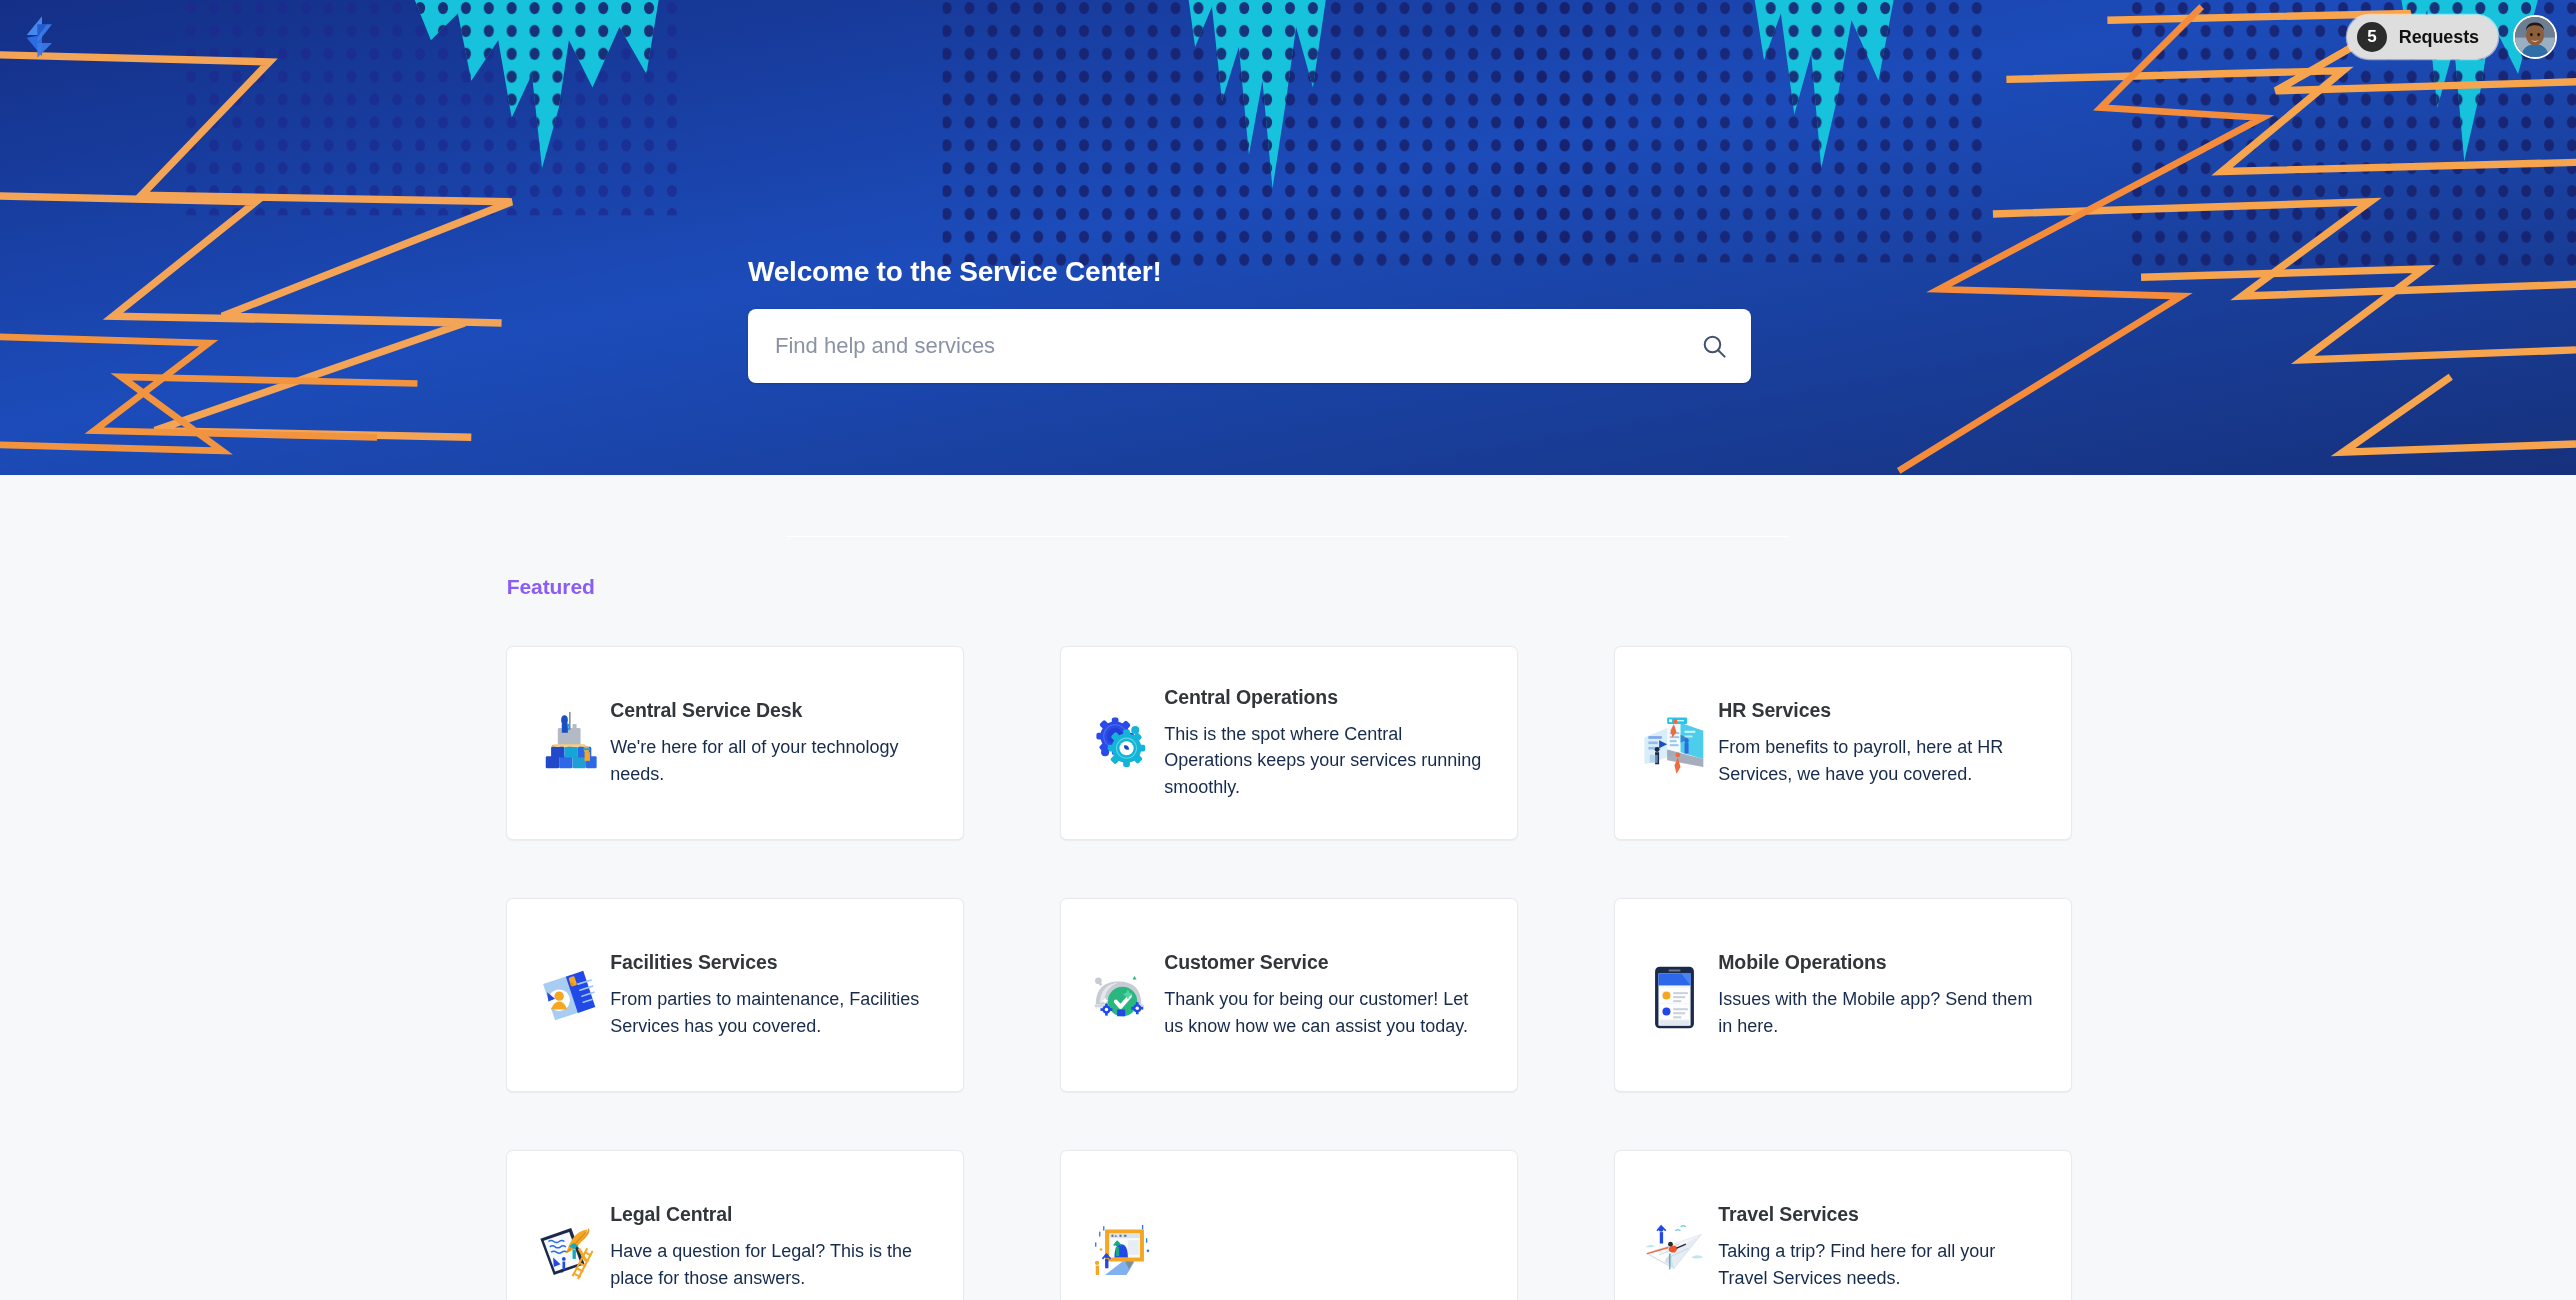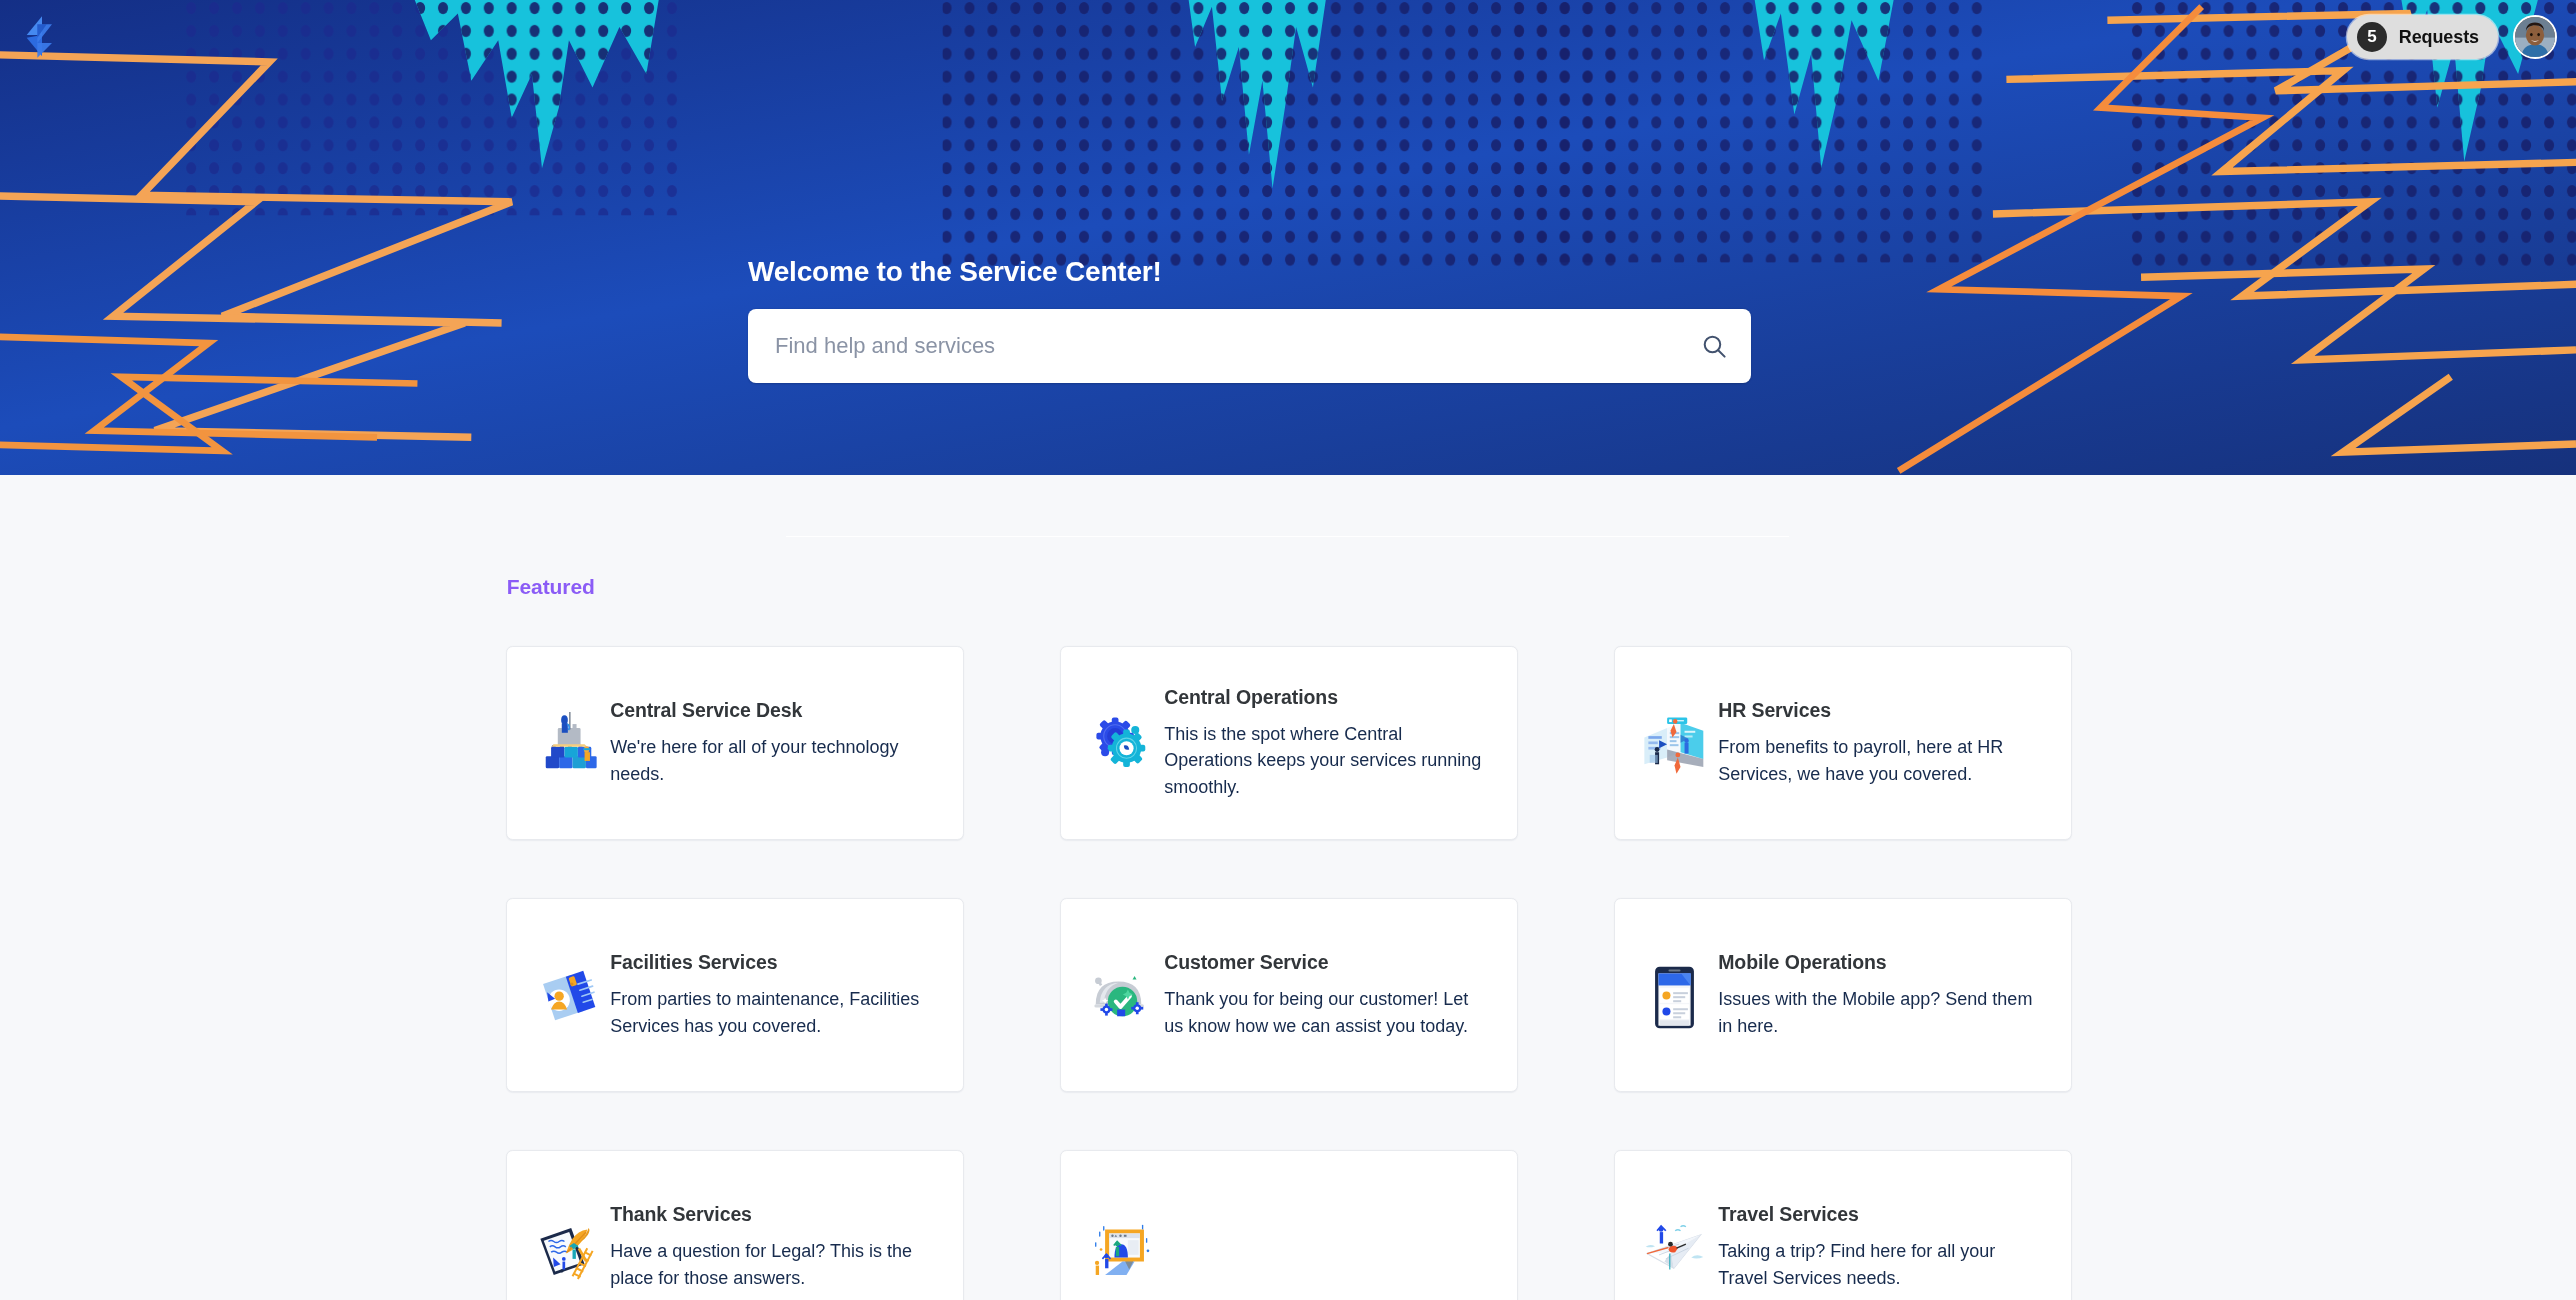--- a/index.html
+++ b/index.html
@@ -559,21 +559,21 @@
               <line x1="80" y1="60" x2="90" y2="65"></line>
             </g>
             <rect x="62" y="56" width="5" height="14" fill="#19A7B8"></rect>
             <circle cx="64" cy="52" r="3.2" fill="#19A7B8"></circle>
             <path d="M58 52 L64 48 L70 52" stroke="#19A7B8" stroke-width="2.6" fill="none"></path>
             <rect x="47" y="74" width="4" height="12" fill="#2149E8"></rect>
             <circle cx="49" cy="70" r="2.8" fill="#2149E8"></circle>
           </svg>
         </div>
         <div class="card-body">
-          <div class="card-title">Thank Services</div>
+          <div class="card-title">Legal Central</div>
           <div class="card-desc">Have a question for Legal? This is the place for those answers.</div>
         </div>
       </div>
 
       <div class="card">
         <div class="card-icon">
           <svg viewBox="0 0 106 106">
             <path d="M30 26 L88 26 L88 74 L72 74 L66 86 L60 74 L30 74 Z" fill="#F5A623"></path>
             <rect x="36" y="32" width="46" height="36" fill="#F7FAFD"></rect>
             <rect x="36" y="32" width="46" height="7" fill="#DDE3EC"></rect>

